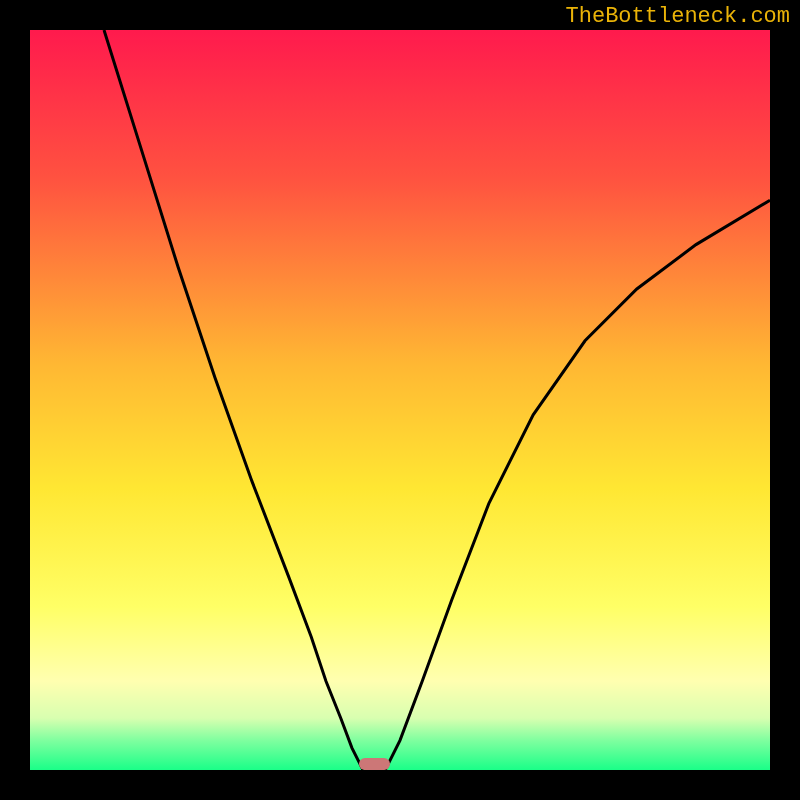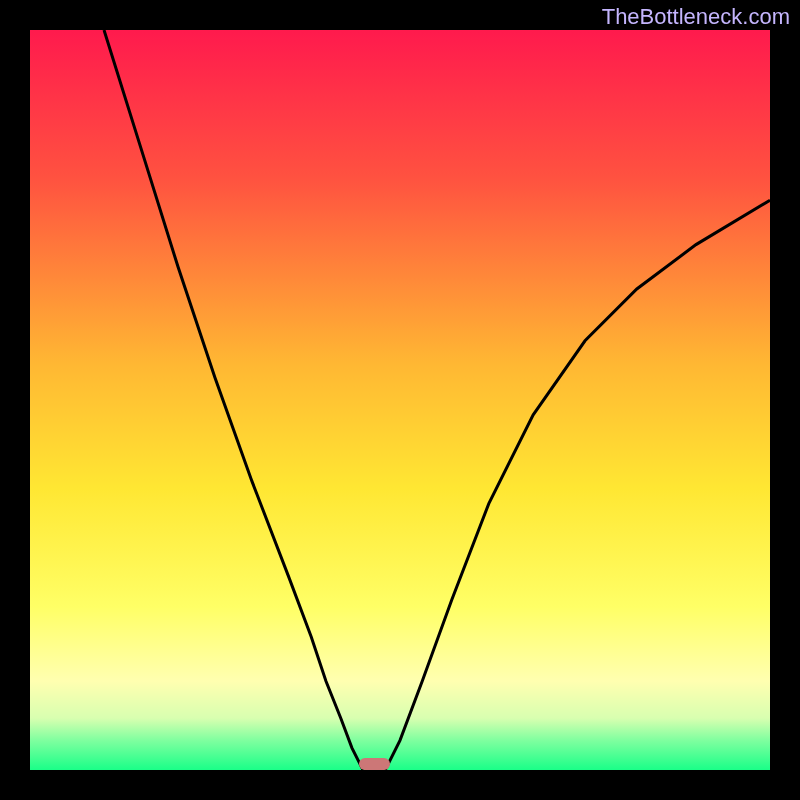--- a/index.html
+++ b/index.html
@@ -30,23 +30,23 @@
     position: absolute;
     left: 0;
     top: 0;
     width: 100%;
     height: 100%;
   }
   .watermark {
     position: absolute;
     top: 4px;
     right: 10px;
-    color: #c4b5fd;
+    color: #eab308;
     font-size: 22px;
-    font-family: Liberation Sans, sans-serif;
+    font-family: Liberation Mono, monospace;
   }
   .marker {
     position: absolute;
     background: #c77;
     border-radius: 6px;
   }
 </style>
 </head>
 <body>
 

